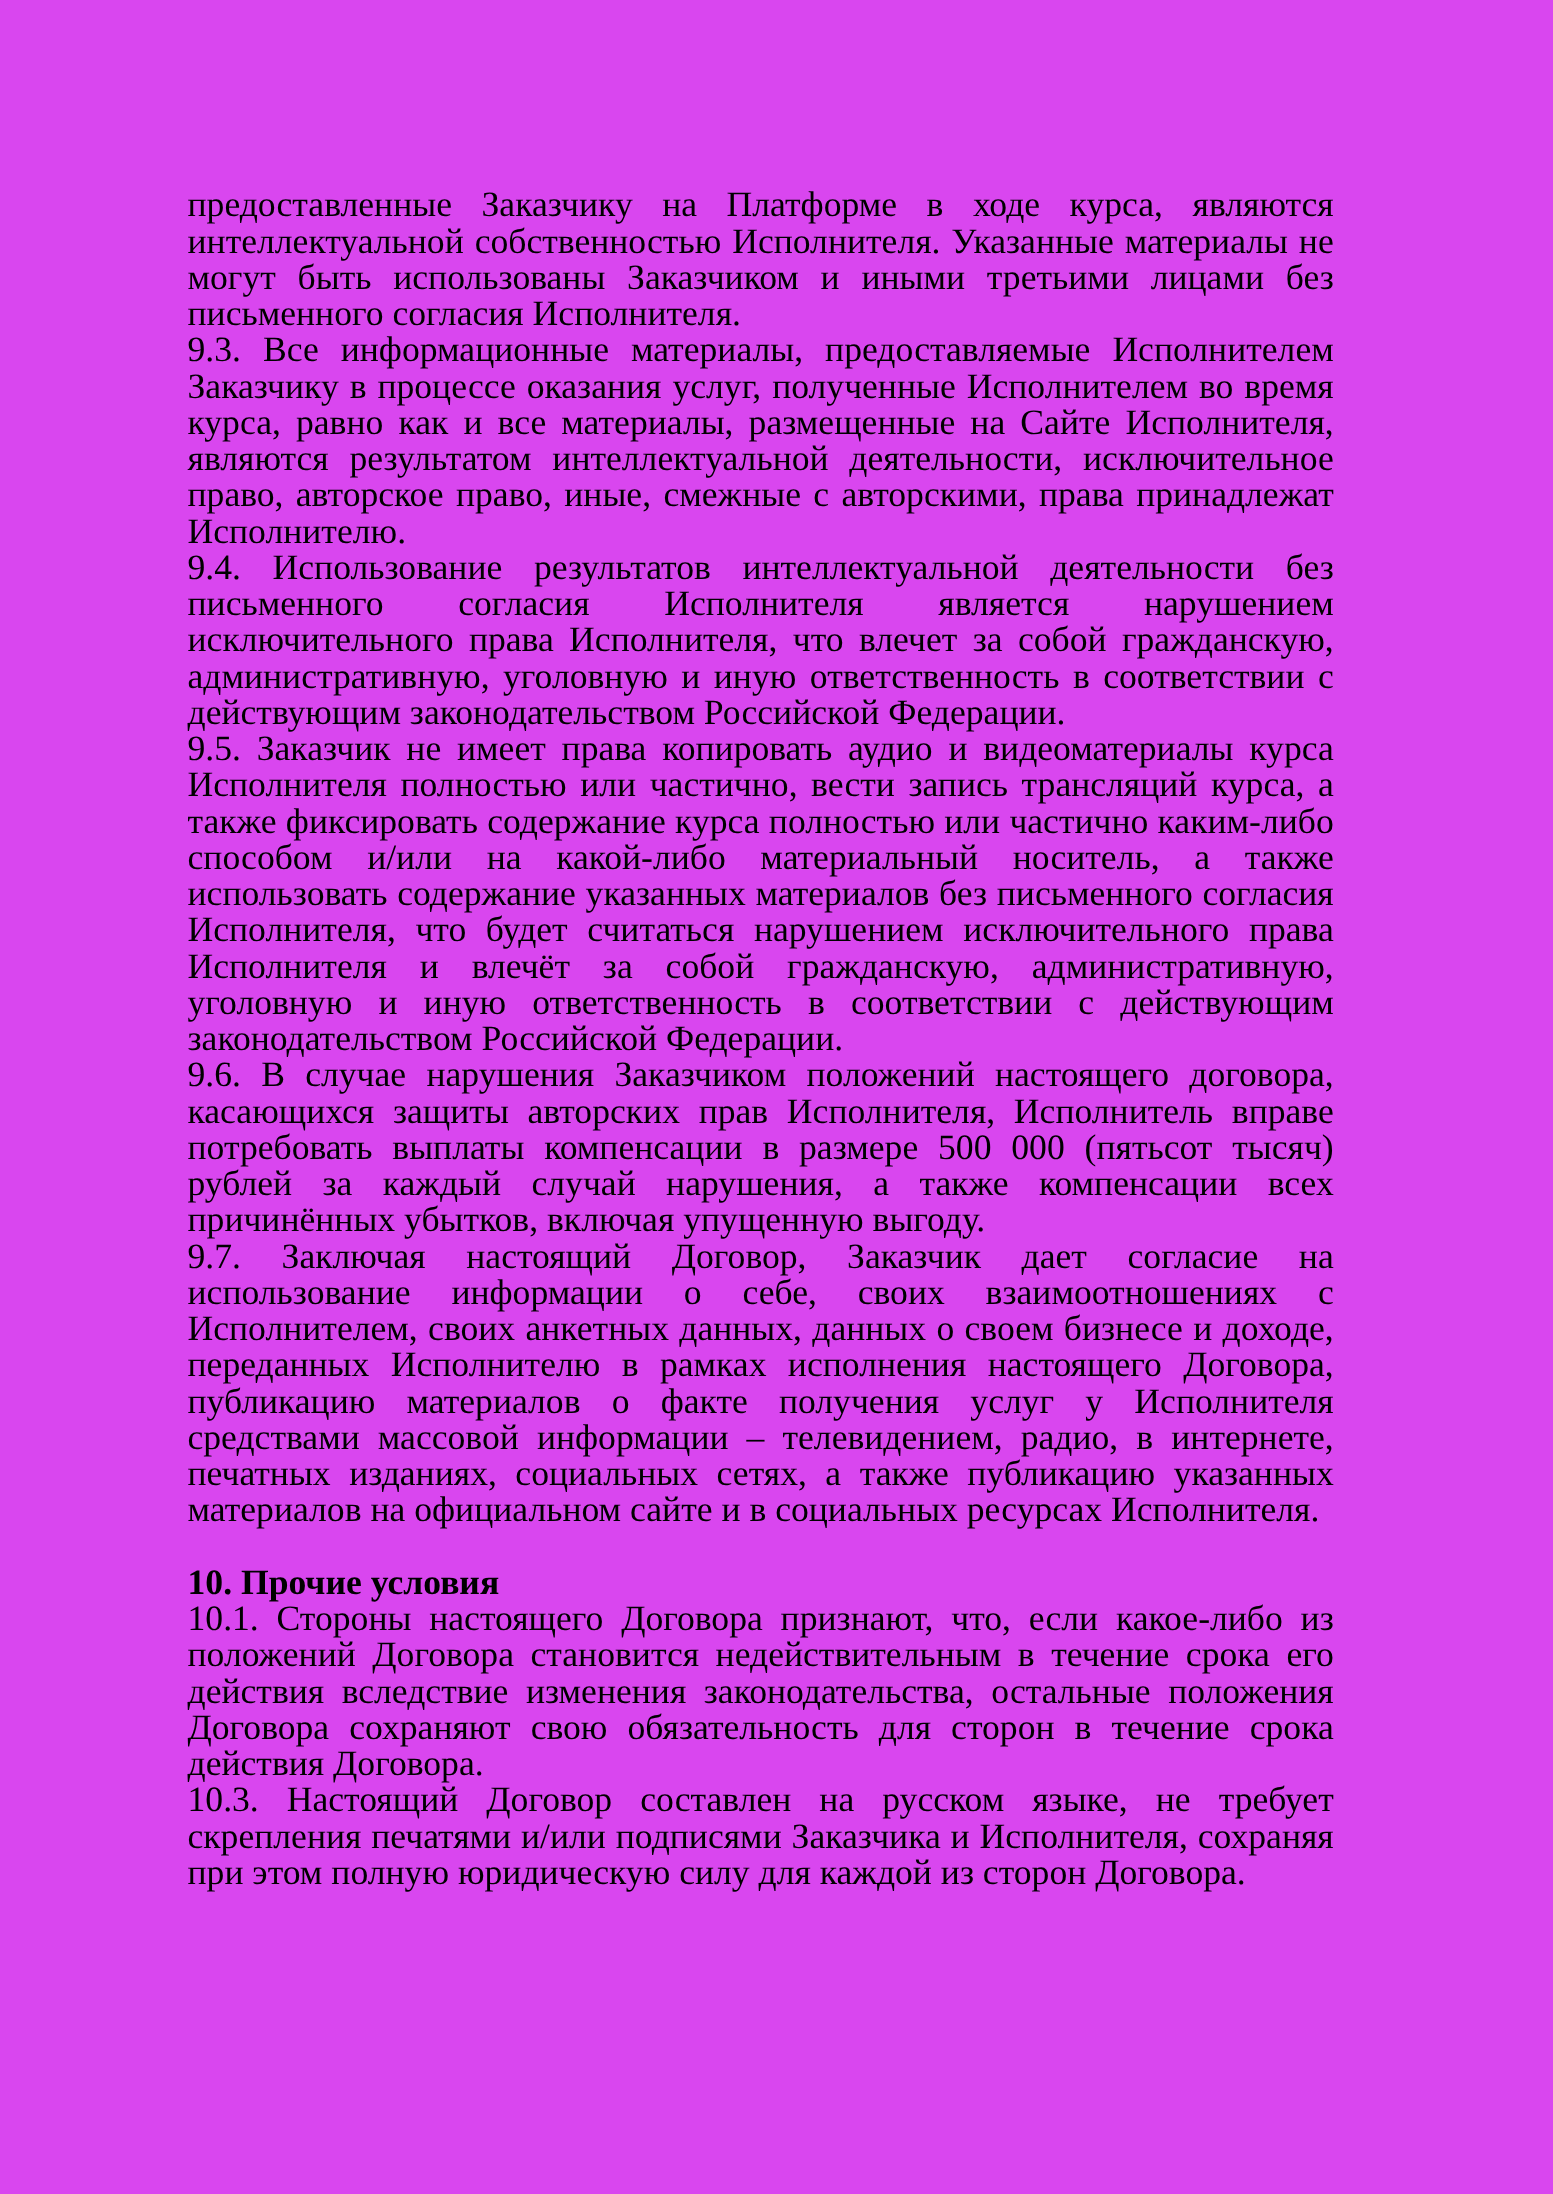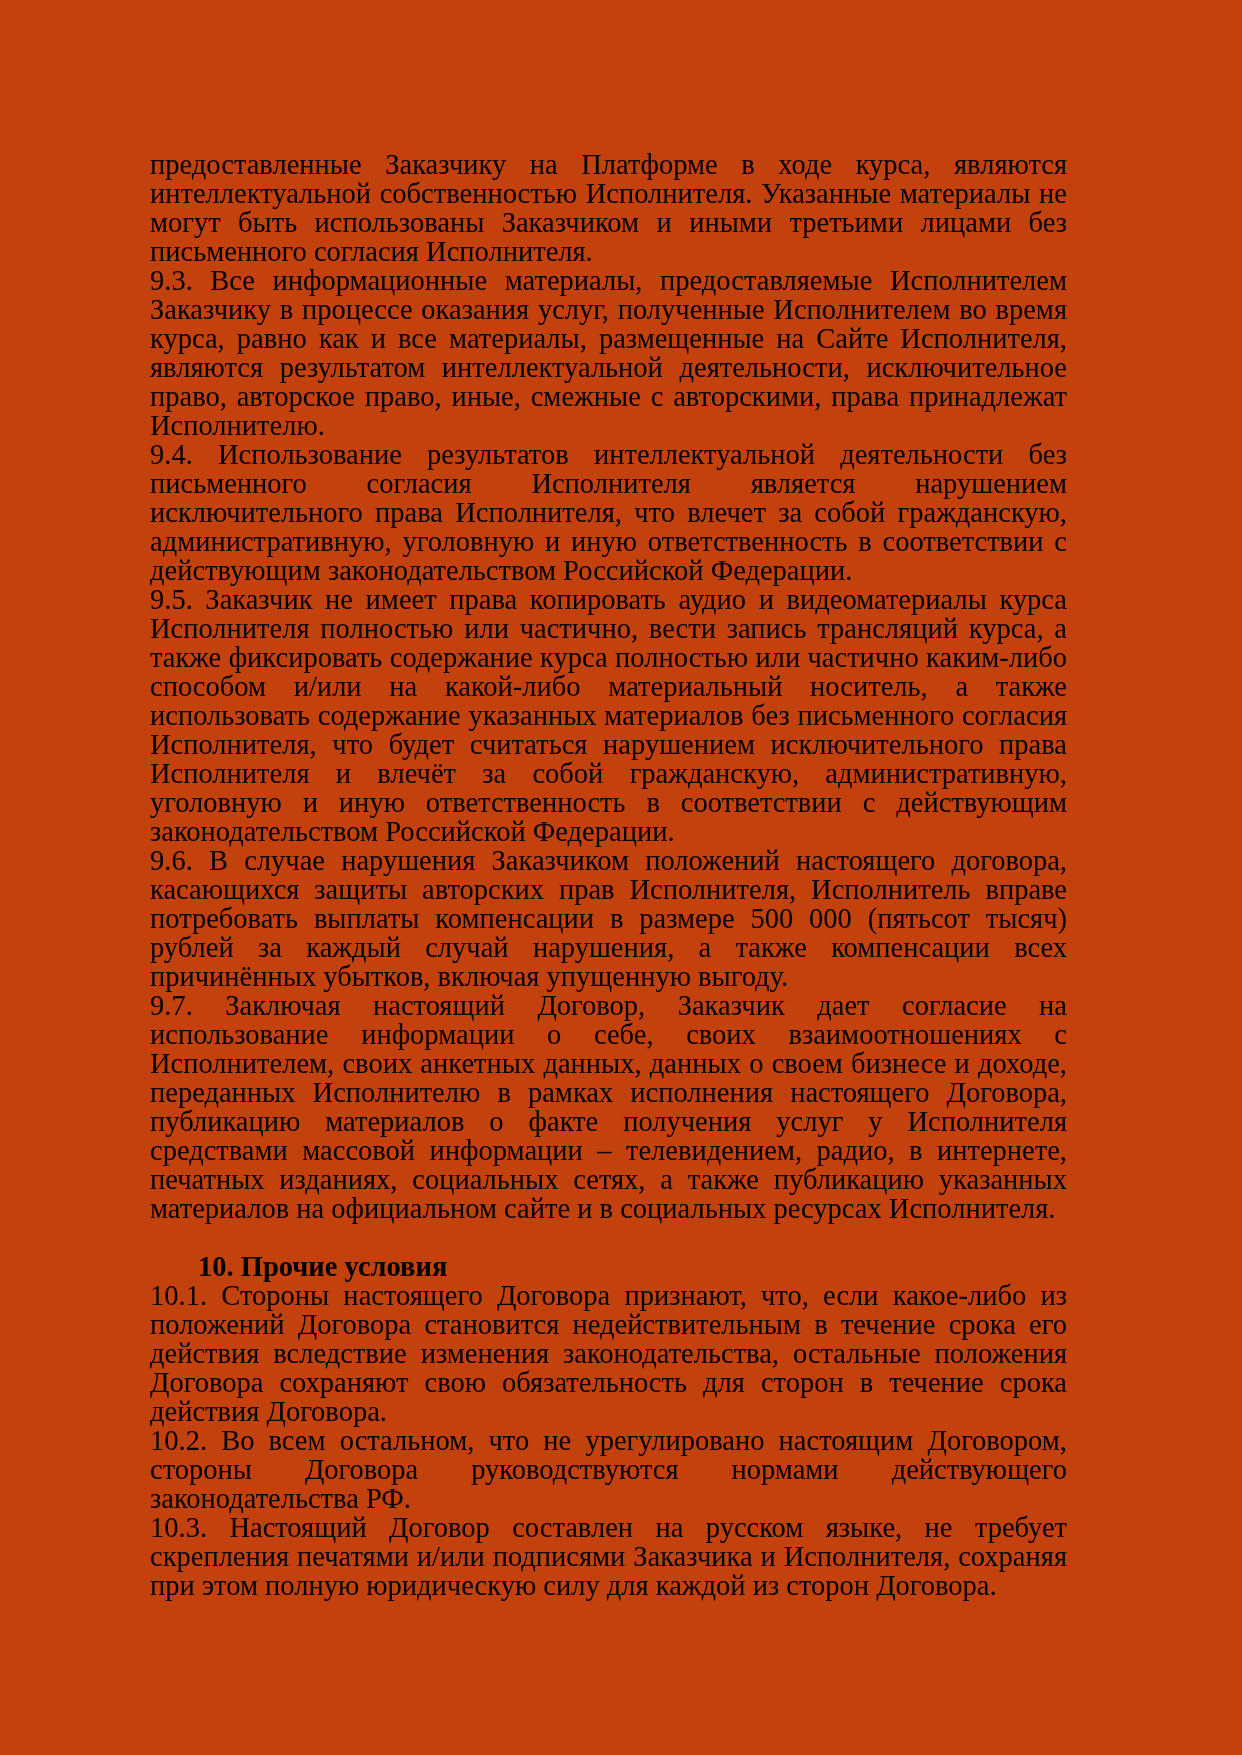--- a/index.html
+++ b/index.html
@@ -7,52 +7,50 @@
   html, body { margin: 0; padding: 0; }
   body {
     background: #ffffff;
     font-family: "Liberation Serif", "DejaVu Serif", serif;
   }
   .page {
     position: relative;
     width: 1242px;
     height: 1755px;
     margin: 0 auto;
-    background: #c2410c;
+    background: #d946ef;
     overflow: hidden;
   }
   .content {
     position: absolute;
     left: 150px;
     top: 150px;
     width: 917px;
     font-size: 28.5px;
     line-height: 29px;
     color: #000000;
     text-align: justify;
   }
   .content p {
     margin: 0;
     padding: 0;
   }
   p.section-heading {
     font-weight: bold;
     margin-top: 29px !important;
-    margin-left: 48px;
   }
 </style>
 </head>
 <body>
 
 <div class="page">
   <div class="content">
     <p>предоставленные Заказчику на Платформе в ходе курса, являются интеллектуальной собственностью Исполнителя. Указанные материалы не могут быть использованы Заказчиком и иными третьими лицами без письменного согласия Исполнителя.</p>
     <p>9.3. Все информационные материалы, предоставляемые Исполнителем Заказчику в процессе оказания услуг,  полученные Исполнителем во время курса, равно как и все материалы, размещенные на Сайте Исполнителя, являются результатом интеллектуальной деятельности, исключительное право, авторское право, иные, смежные с авторскими, права принадлежат Исполнителю.</p>
     <p>9.4. Использование результатов интеллектуальной деятельности без письменного согласия Исполнителя является нарушением исключительного права Исполнителя, что влечет за собой гражданскую, административную, уголовную и иную ответственность в соответствии с действующим законодательством Российской Федерации.</p>
     <p>9.5. Заказчик не имеет права копировать аудио и видеоматериалы курса Исполнителя полностью или частично, вести запись трансляций курса, а также фиксировать содержание курса полностью или частично каким-либо способом и/или на какой-либо материальный носитель, а также использовать содержание указанных материалов без письменного согласия Исполнителя, что будет считаться нарушением исключительного права Исполнителя и влечёт за собой гражданскую, административную, уголовную и иную ответственность в соответствии с действующим законодательством Российской Федерации.</p>
     <p>9.6. В случае нарушения Заказчиком положений настоящего договора, касающихся защиты авторских прав Исполнителя, Исполнитель вправе потребовать выплаты компенсации в размере 500 000 (пятьсот тысяч) рублей за каждый случай нарушения, а также компенсации всех причинённых убытков, включая упущенную выгоду.</p>
     <p>9.7. Заключая настоящий Договор, Заказчик дает согласие на использование информации о себе, своих взаимоотношениях с Исполнителем, своих анкетных данных, данных о своем бизнесе и доходе, переданных Исполнителю в рамках исполнения настоящего Договора, публикацию материалов о факте получения услуг у Исполнителя средствами массовой информации – телевидением, радио, в интернете, печатных изданиях, социальных сетях, а также публикацию указанных материалов на официальном сайте и в социальных ресурсах Исполнителя.</p>
     <p class="section-heading">10. Прочие условия</p>
     <p>10.1. Стороны настоящего Договора признают, что, если какое-либо из положений Договора становится недействительным в течение срока его действия вследствие изменения законодательства, остальные положения Договора сохраняют свою обязательность для сторон в течение срока действия Договора.</p>
-    <p>10.2. Во всем остальном, что не урегулировано настоящим Договором, стороны Договора руководствуются нормами действующего законодательства РФ.</p>
     <p>10.3. Настоящий Договор составлен на русском языке, не требует скрепления печатями и/или подписями Заказчика и Исполнителя, сохраняя при этом полную юридическую силу для каждой из сторон Договора.</p>
   </div>
 </div>
 
 </body></html>

